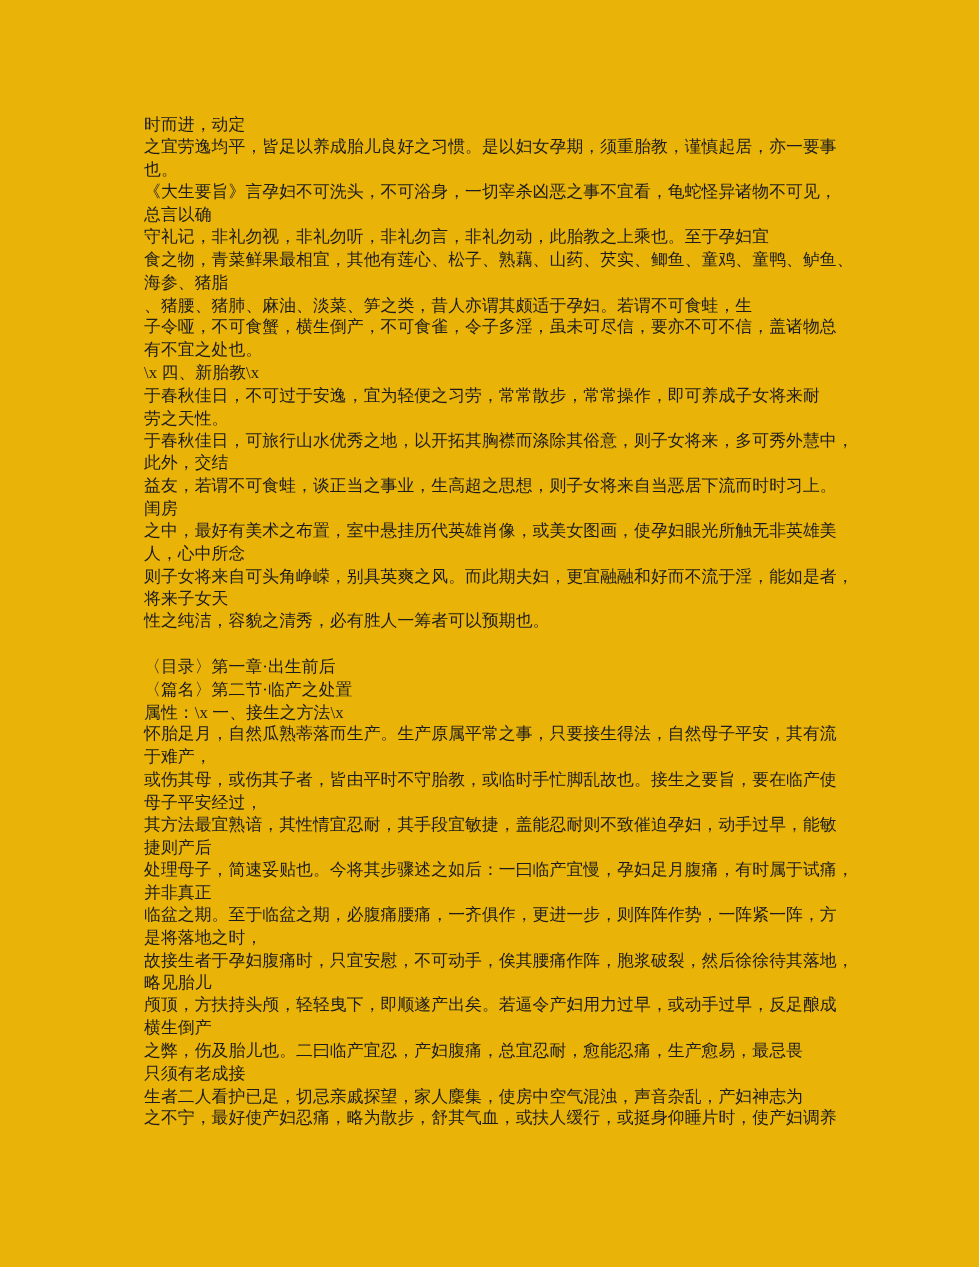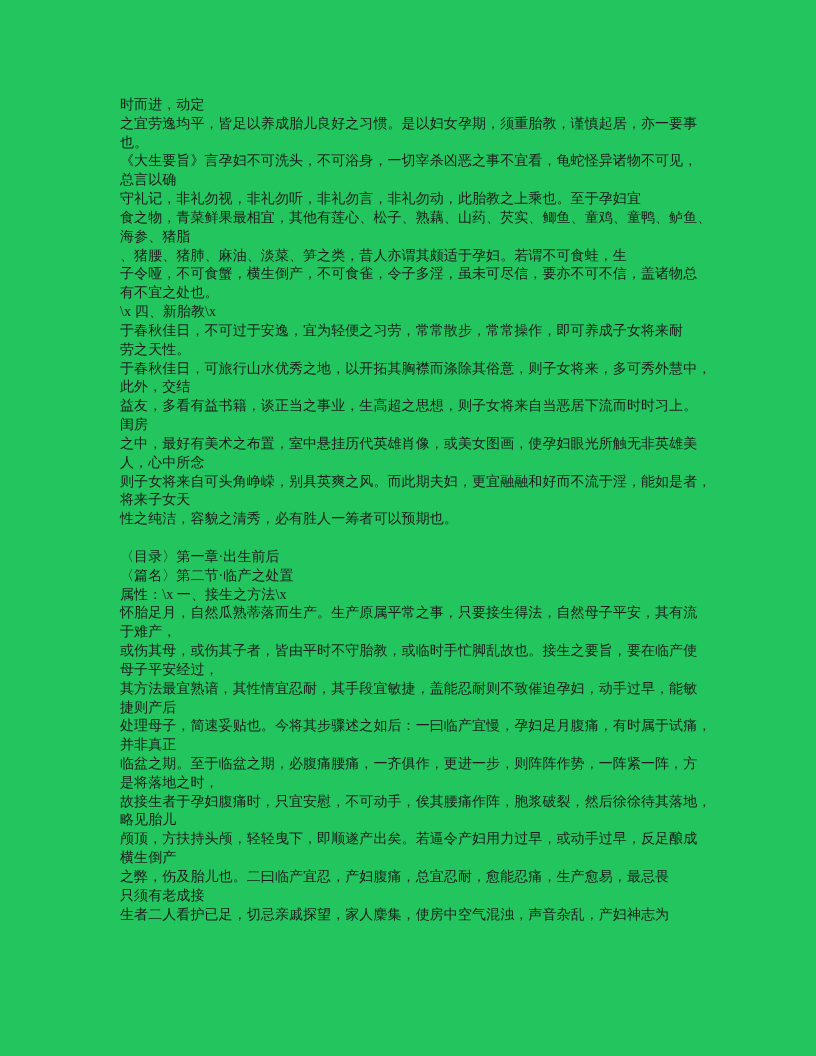--- a/index.html
+++ b/index.html
@@ -4,21 +4,21 @@
 <style>
   html, body {
     margin: 0;
     padding: 0;
     background: #ffffff;
   }
   .page {
     position: relative;
     width: 816px;
     height: 1056px;
-    background: #22c55e;
+    background: #eab308;
     overflow: hidden;
   }
   .text-block {
     position: absolute;
     left: 120px;
     top: 96px;
     width: 590px;
     font-family: "Liberation Serif", "DejaVu Serif", serif;
     font-size: 14px;
     line-height: 18.83px;
@@ -44,21 +44,21 @@
       <div class="text-line">食之物，青菜鲜果最相宜，其他有莲心、松子、熟藕、山药、芡实、鲫鱼、童鸡、童鸭、鲈鱼、</div>
       <div class="text-line">海参、猪脂</div>
       <div class="text-line">、猪腰、猪肺、麻油、淡菜、笋之类，昔人亦谓其颇适于孕妇。若谓不可食蛙，生</div>
       <div class="text-line">子令哑，不可食蟹，横生倒产，不可食雀，令子多淫，虽未可尽信，要亦不可不信，盖诸物总</div>
       <div class="text-line">有不宜之处也。</div>
       <div class="text-line">\x 四、新胎教\x</div>
       <div class="text-line">于春秋佳日，不可过于安逸，宜为轻便之习劳，常常散步，常常操作，即可养成子女将来耐</div>
       <div class="text-line">劳之天性。</div>
       <div class="text-line">于春秋佳日，可旅行山水优秀之地，以开拓其胸襟而涤除其俗意，则子女将来，多可秀外慧中，</div>
       <div class="text-line">此外，交结</div>
-      <div class="text-line">益友，多看有益书籍，谈正当之事业，生高超之思想，则子女将来自当恶居下流而时时习上。</div>
+      <div class="text-line">益友，若谓不可食蛙，谈正当之事业，生高超之思想，则子女将来自当恶居下流而时时习上。</div>
       <div class="text-line">闺房</div>
       <div class="text-line">之中，最好有美术之布置，室中悬挂历代英雄肖像，或美女图画，使孕妇眼光所触无非英雄美</div>
       <div class="text-line">人，心中所念</div>
       <div class="text-line">则子女将来自可头角峥嵘，别具英爽之风。而此期夫妇，更宜融融和好而不流于淫，能如是者，</div>
       <div class="text-line">将来子女天</div>
       <div class="text-line">性之纯洁，容貌之清秀，必有胜人一筹者可以预期也。</div>
       <div class="text-line"></div>
       <div class="text-line">〈目录〉第一章·出生前后</div>
       <div class="text-line">〈篇名〉第二节·临产之处置</div>
       <div class="text-line">属性：\x 一、接生之方法\x</div>
@@ -72,14 +72,15 @@
       <div class="text-line">并非真正</div>
       <div class="text-line">临盆之期。至于临盆之期，必腹痛腰痛，一齐俱作，更进一步，则阵阵作势，一阵紧一阵，方</div>
       <div class="text-line">是将落地之时，</div>
       <div class="text-line">故接生者于孕妇腹痛时，只宜安慰，不可动手，俟其腰痛作阵，胞浆破裂，然后徐徐待其落地，</div>
       <div class="text-line">略见胎儿</div>
       <div class="text-line">颅顶，方扶持头颅，轻轻曳下，即顺遂产出矣。若逼令产妇用力过早，或动手过早，反足酿成</div>
       <div class="text-line">横生倒产</div>
       <div class="text-line">之弊，伤及胎儿也。二曰临产宜忍，产妇腹痛，总宜忍耐，愈能忍痛，生产愈易，最忌畏</div>
       <div class="text-line">只须有老成接</div>
       <div class="text-line">生者二人看护已足，切忌亲戚探望，家人麇集，使房中空气混浊，声音杂乱，产妇神志为</div>
+      <div class="text-line">之不宁，最好使产妇忍痛，略为散步，舒其气血，或扶人缓行，或挺身仰睡片时，使产妇调养</div>
     </div>
 </div>
 
 </body></html>

